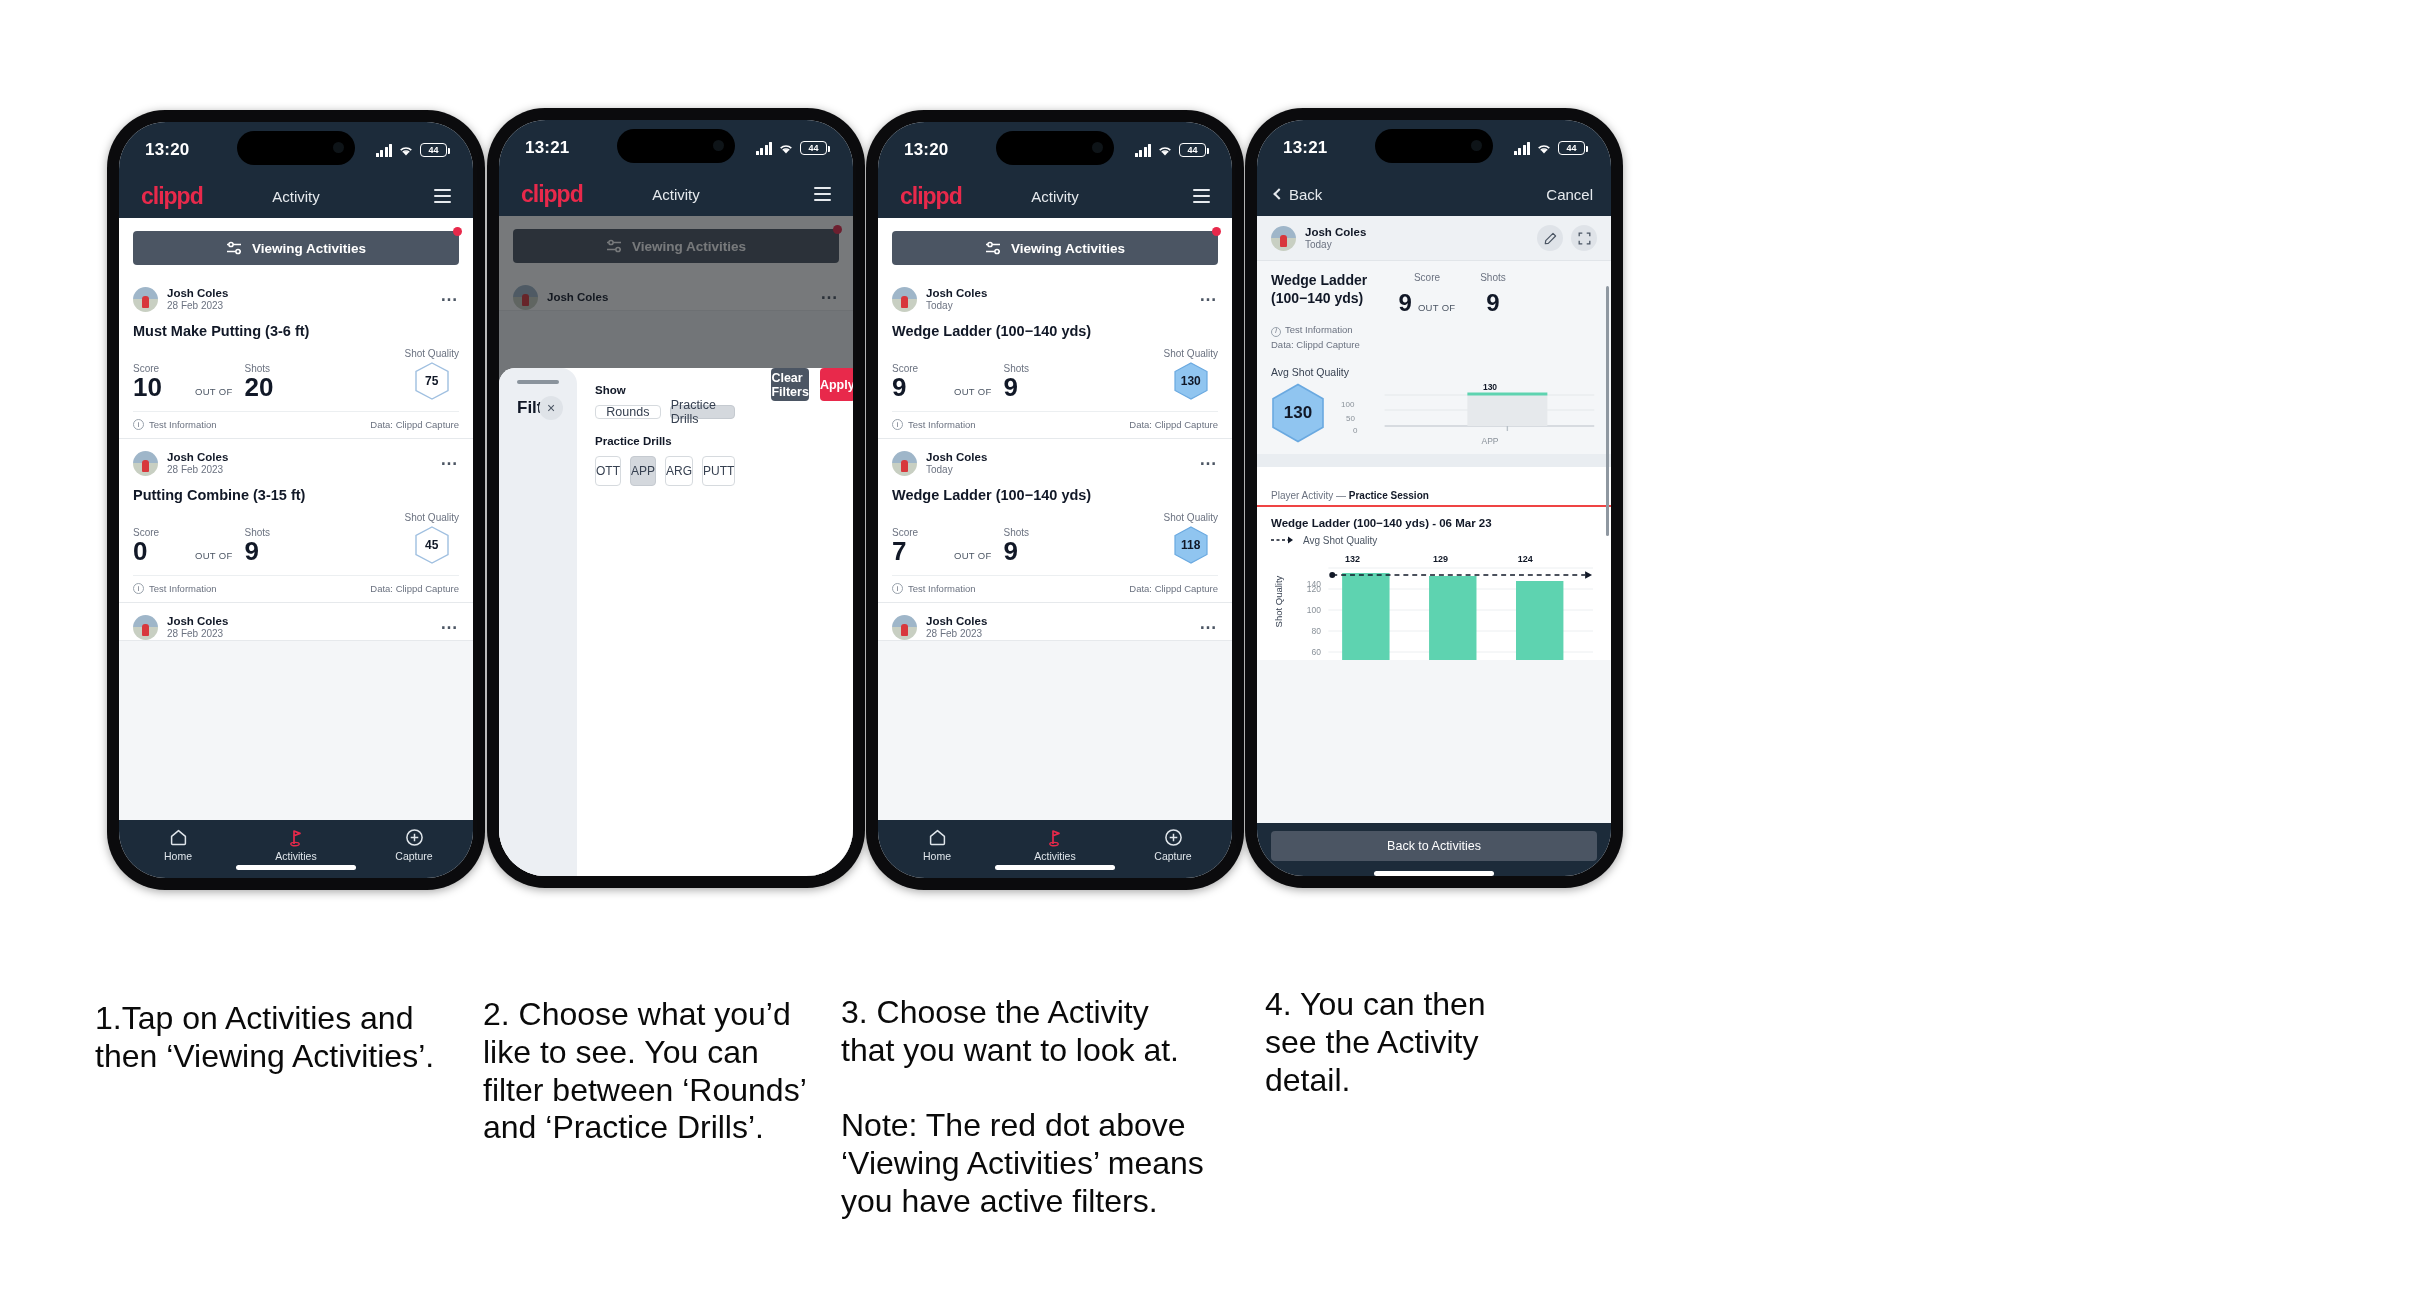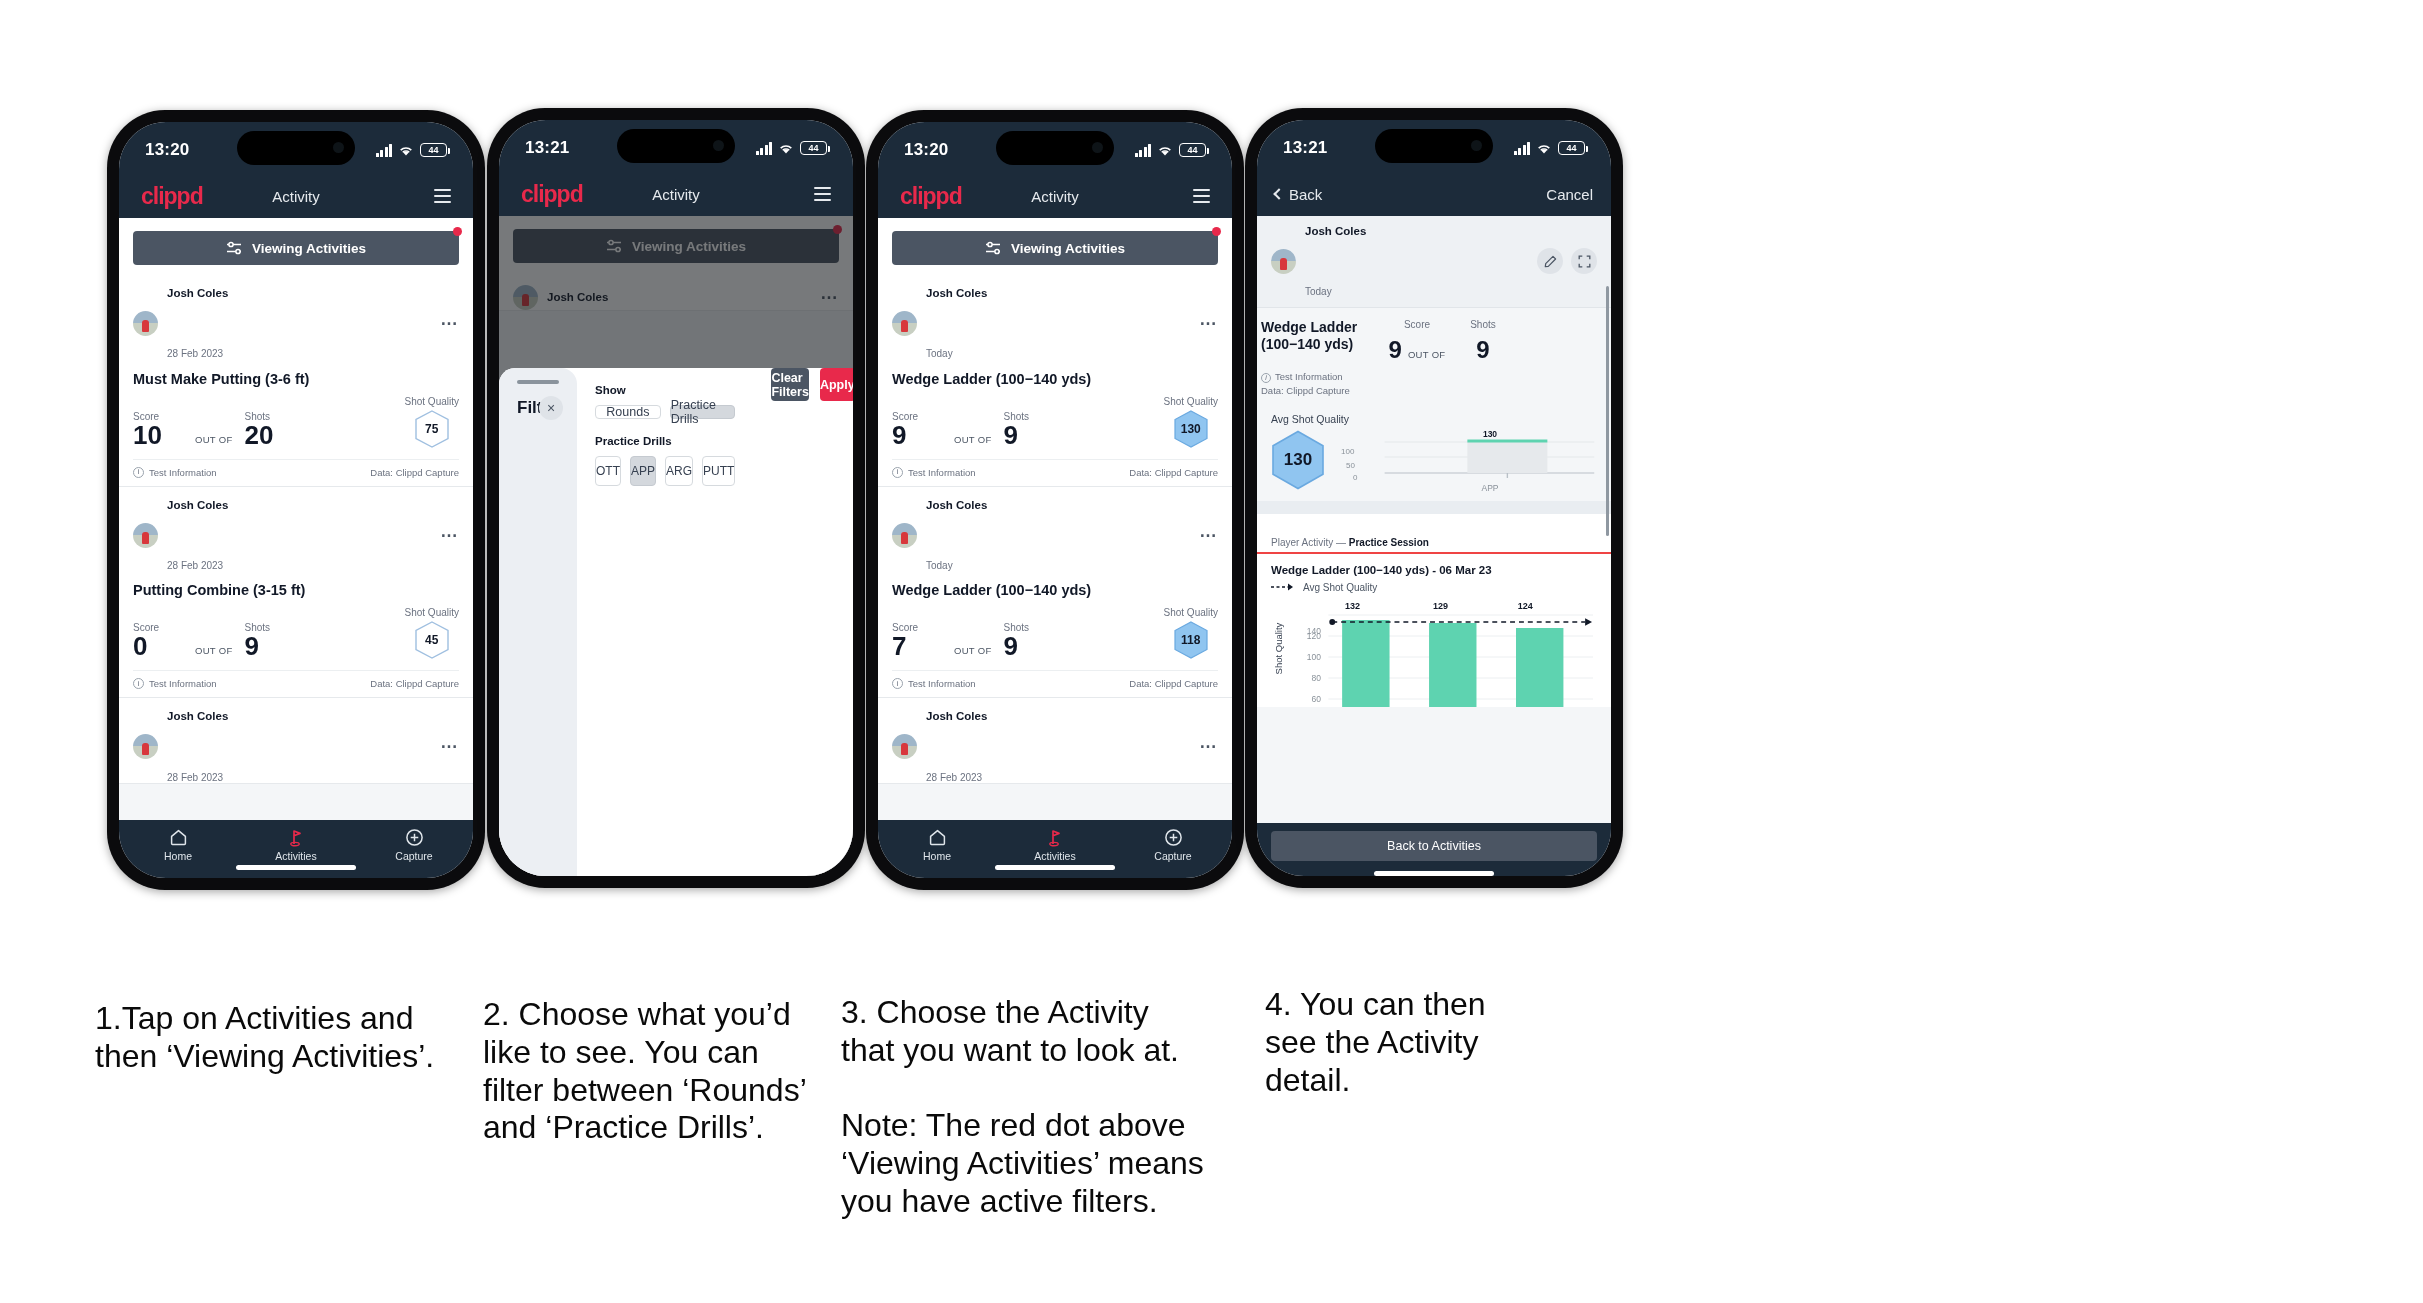--- a/index.html
+++ b/index.html
@@ -116,21 +116,21 @@
     background: linear-gradient(#9fb6c9 0 48%, #c8cfc2 48% 100%);
     position:relative; overflow:hidden;
   }
   .avatar::after{
     content:""; position:absolute; left:9px; top:9px;
     width:7px; height:12px; background:#d8373c;
     border-radius: 3px 3px 1px 1px;
   }
   .who { line-height:1.15; }
   .who .nm { font-size:11.5px; font-weight:bold; color:#111827; }
-  .who .dt { font-size:10px; color:#6b7280;margin-top:48px; }
+  .who .dt { font-size:10px; color:#6b7280; }
   .dots { margin-left:auto; color:#4b5563; font-size:17px; letter-spacing:1.5px; line-height:1; font-weight:bold;}
 
   .card-title { font-size:14.5px; font-weight:bold; color:#111827; margin: 11px 0 0; }
 
   .stats { display:flex; align-items:flex-end; padding: 9px 0 11px; }
   .stat-lbl { font-size:10px; color:#6b7280; }
   .stat-val { font-size:26px; font-weight:bold; color:#111827; line-height:1; }
   .outof { font-size:9.5px; color:#4b5563; letter-spacing:.3px; padding-bottom:3px; }
   .sq-block { margin-left:auto; text-align:center; }
   .hexbadge { position:relative; width:34px; height:38px; margin: 3px auto 0; }
@@ -205,21 +205,21 @@
   
   .d-head {
     background:#eef1f4; padding: 9px 14px; display:flex; align-items:center; gap:9px;
     border-bottom:1px solid #e1e5e9;
   }
   .icon-circle {
     width:26px;height:26px;border-radius:50%;background:#dfe3e8;
     display:flex;align-items:center;justify-content:center;
   }
   .d-actions { margin-left:auto; display:flex; gap:8px; }
-  .d-sec { background:#f4f6f8; padding: 11px 4px 12px; }
+  .d-sec { background:#f4f6f8; padding: 11px 14px 12px; }
   .d-title-row { display:flex; align-items:flex-start; }
   .d-title { font-size:14px; font-weight:bold; color:#111827; line-height:1.25; width:120px; }
   .d-stat { text-align:center; }
   .d-stat .lbl { font-size:10px; color:#6b7280; }
   .d-stat .val { font-size:24px; font-weight:bold; color:#111827; line-height:1.1;}
   .d-meta { font-size:9.5px; color:#6b7280; margin-top:7px; line-height:1.5;}
   .d-meta .i-c {
     width:10px;height:10px;border:1.1px solid #9aa3ad;border-radius:50%;
     display:inline-flex;align-items:center;justify-content:center;font-size:7px;margin-right:4px;
   }

